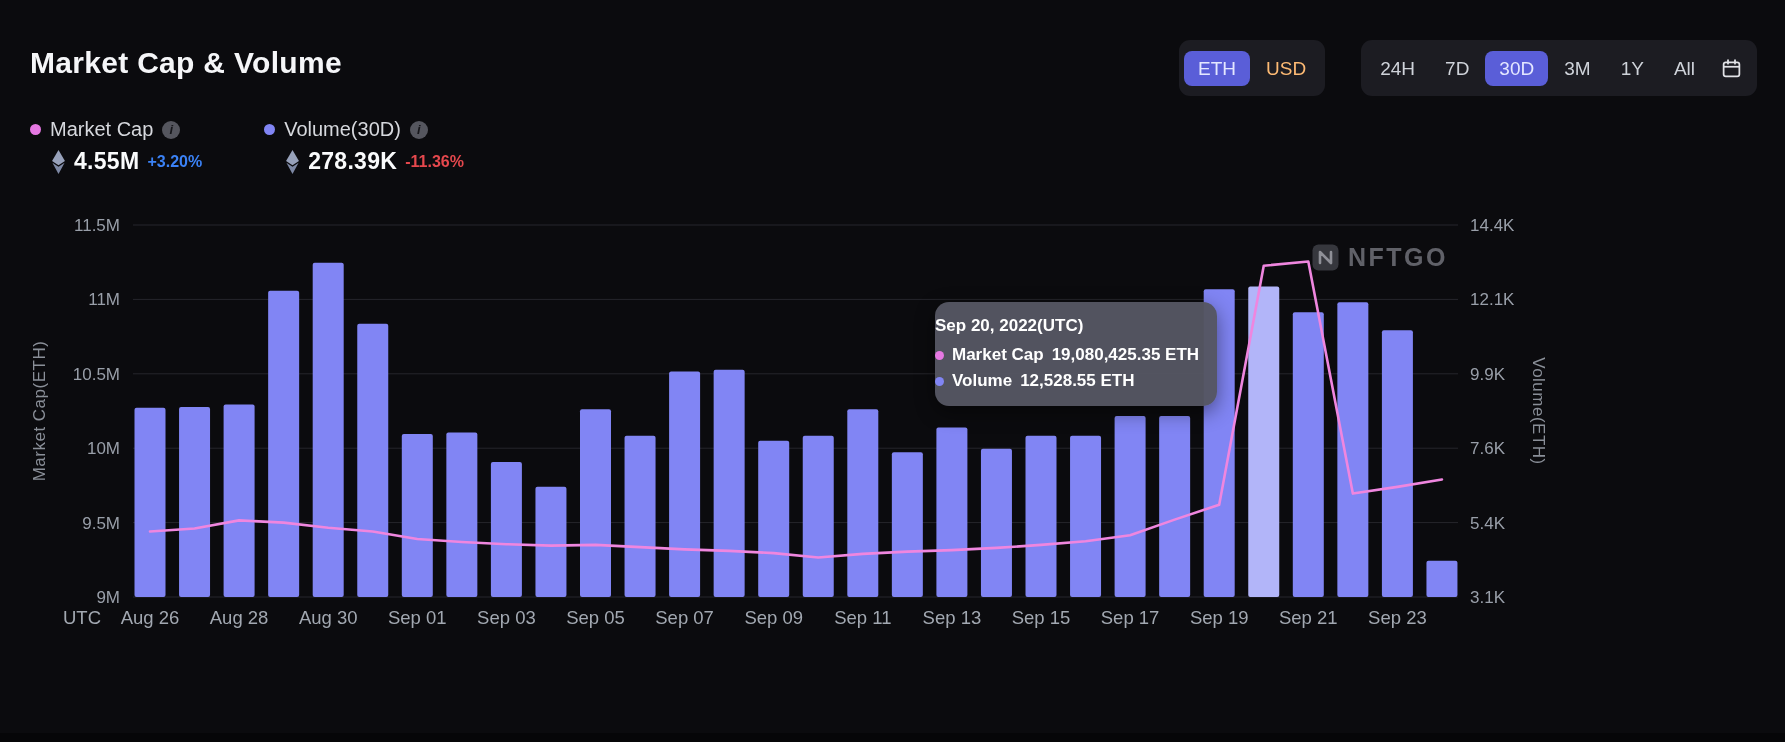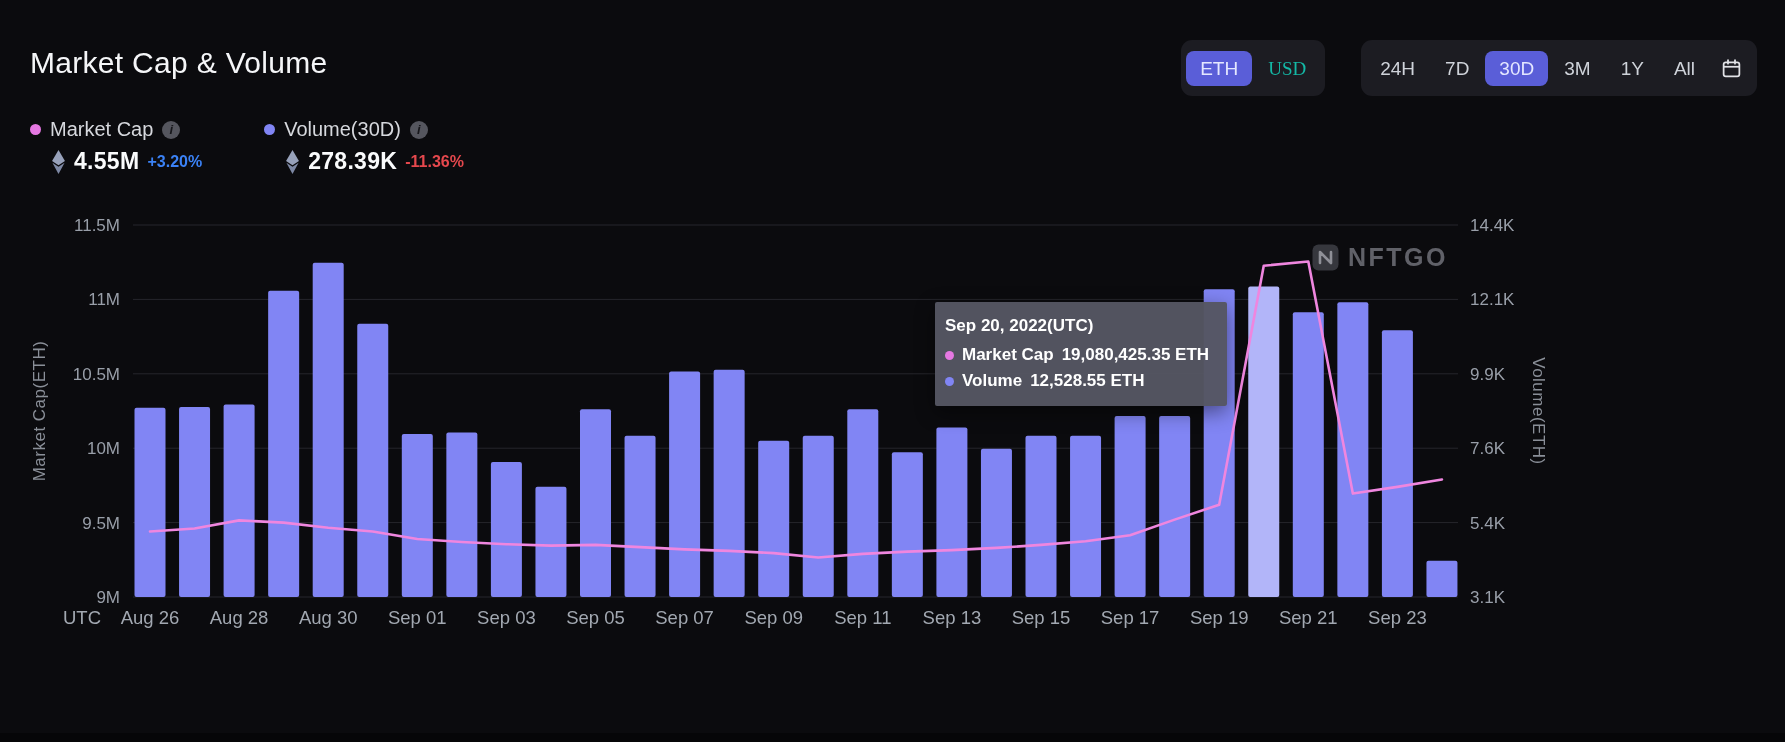--- a/index.html
+++ b/index.html
@@ -6,35 +6,35 @@
   html,body { width:1785px; height:742px; }
   body {
     position:relative;
     background:#0b0b0e;
     font-family:"Liberation Sans","DejaVu Sans",sans-serif;
     color:#e9eaee;
     overflow:hidden;
   }
   .title {
     position:absolute; left:30px; top:46px;
-    font-size:30px; font-weight:400; letter-spacing:.3px; color:#f5f6f8;
+    font-size:30px; font-weight:700; letter-spacing:.3px; color:#f5f6f8;
   }
   .controls { position:absolute; right:28px; top:40px; display:flex; gap:36px; }
   .seg-group {
     background:#1c1c22; border-radius:11px; padding:5px;
     display:flex; align-items:center; gap:2px; height:56px;
   }
   .seg-btn {
     border:none; background:transparent; cursor:pointer;
     color:#a2a7b0; font-family:inherit; font-size:19px; font-weight:500;
     padding:8px 14px; border-radius:8px; line-height:1;
     display:flex; align-items:center; justify-content:center;
   }
   .seg-btn.selected { background:#5a5ed8; color:#e4e7ff; }
-  .seg-btn.dim { color:#14b8a6;font-family:Liberation Serif, serif; }
+  .seg-btn.dim { color:#fdba74; }
   .seg-btn.light { color:#cfd3da; }
   .icon-btn { padding:8px 10px; }
 
   .legend { position:absolute; left:30px; top:118px; display:flex; gap:62px; }
   .legend-row1 { display:flex; align-items:center; gap:9px; }
   .legend-row2 { display:flex; align-items:center; gap:8px; margin-top:7px; margin-left:21px; }
   .dot { width:11px; height:11px; border-radius:50%; display:inline-block; flex:none; }
   .dot.small { width:9px; height:9px; }
   .mc-dot { background:#e678e2; }
   .vol-dot { background:#8185f4; }
@@ -58,22 +58,22 @@
   .watermark {
     position:absolute; left:1312px; top:243px;
     display:flex; align-items:center; gap:9px; opacity:.85;
   }
   .watermark span {
     font-size:25px; font-weight:700; color:#6f7078; letter-spacing:2.5px;
   }
 
   .tooltip {
     position:absolute; left:935px; top:302px;
-    background:rgba(85,86,98,.97); border-radius:2px;
-    padding:14px 18px 15px 10px;
+    background:rgba(85,86,98,.97); border-radius:14px;
+    padding:14px 18px 15px 0;
     box-shadow:0 6px 20px rgba(0,0,0,.45);
   }
   .tt-date { font-size:17px; font-weight:600; color:#ffffff; margin-bottom:9px; }
   .tt-row { display:flex; align-items:center; gap:8px; margin-top:6px; white-space:nowrap; }
   .tt-row span.txt { font-size:17px; font-weight:600; color:#ffffff; }
 
   .bottom-strip { position:absolute; left:0; right:0; bottom:0; height:9px; background:#060608; }
 </style>
 </head>
 <body>

